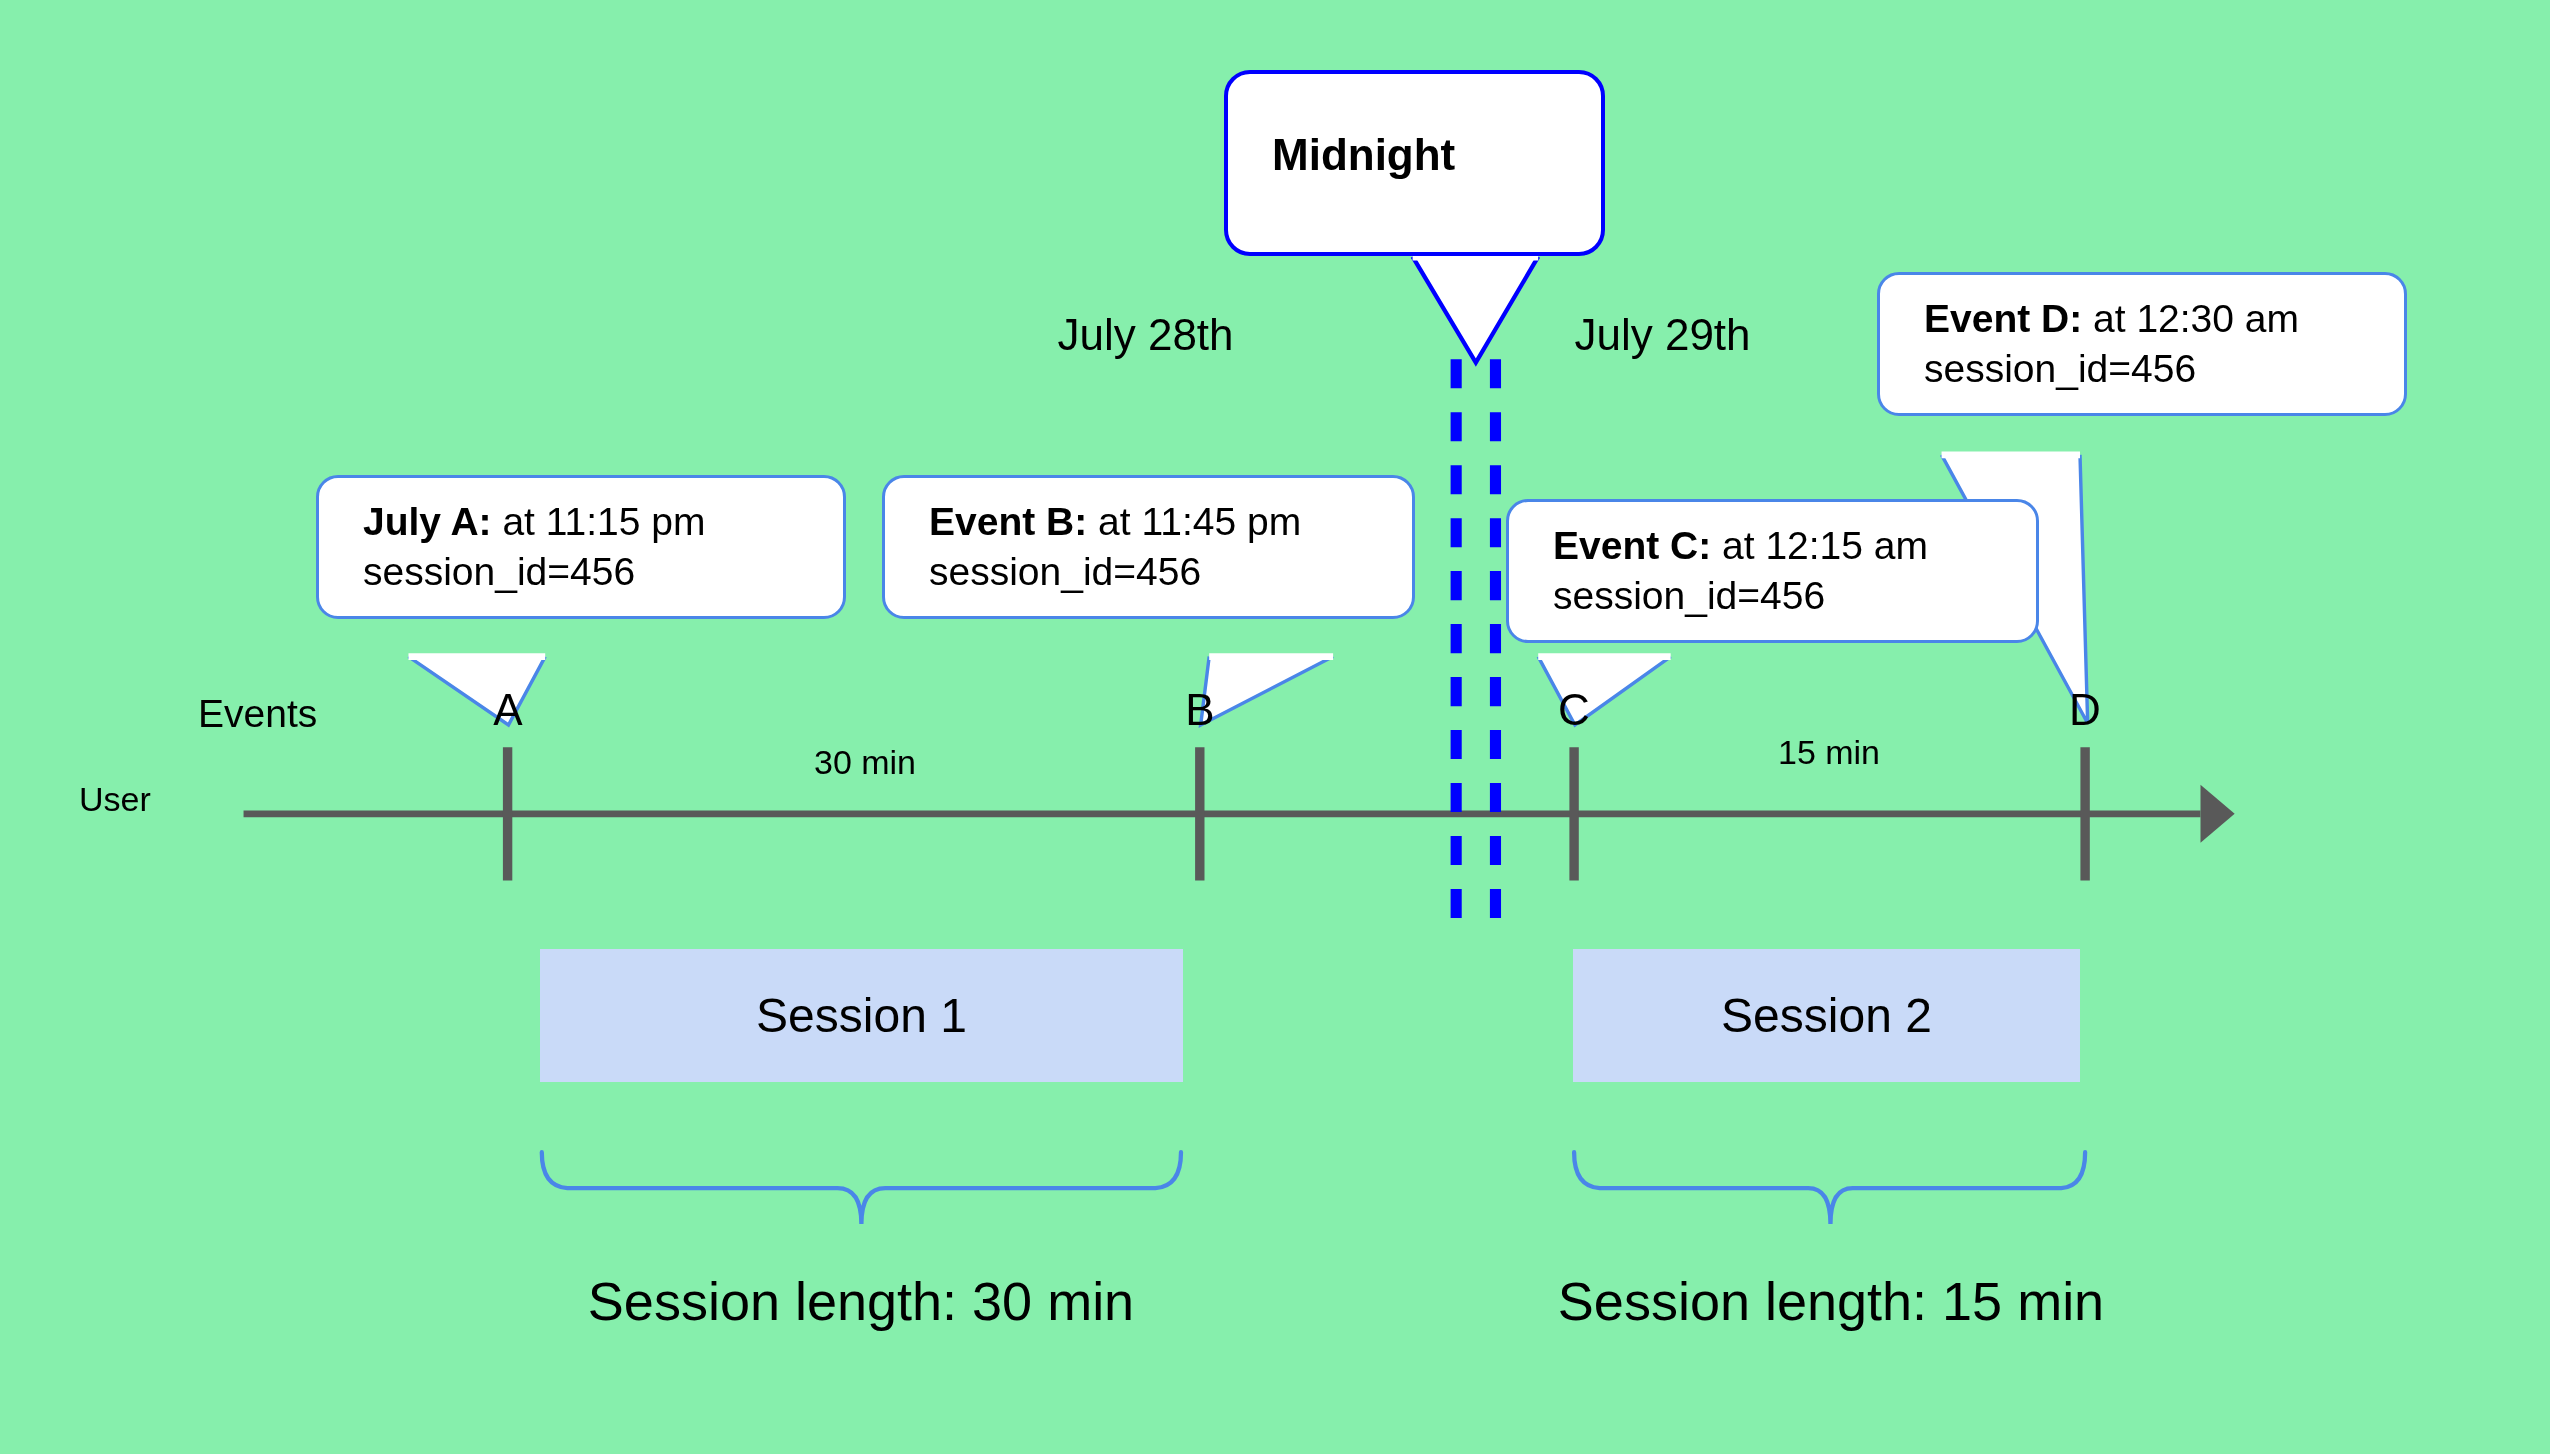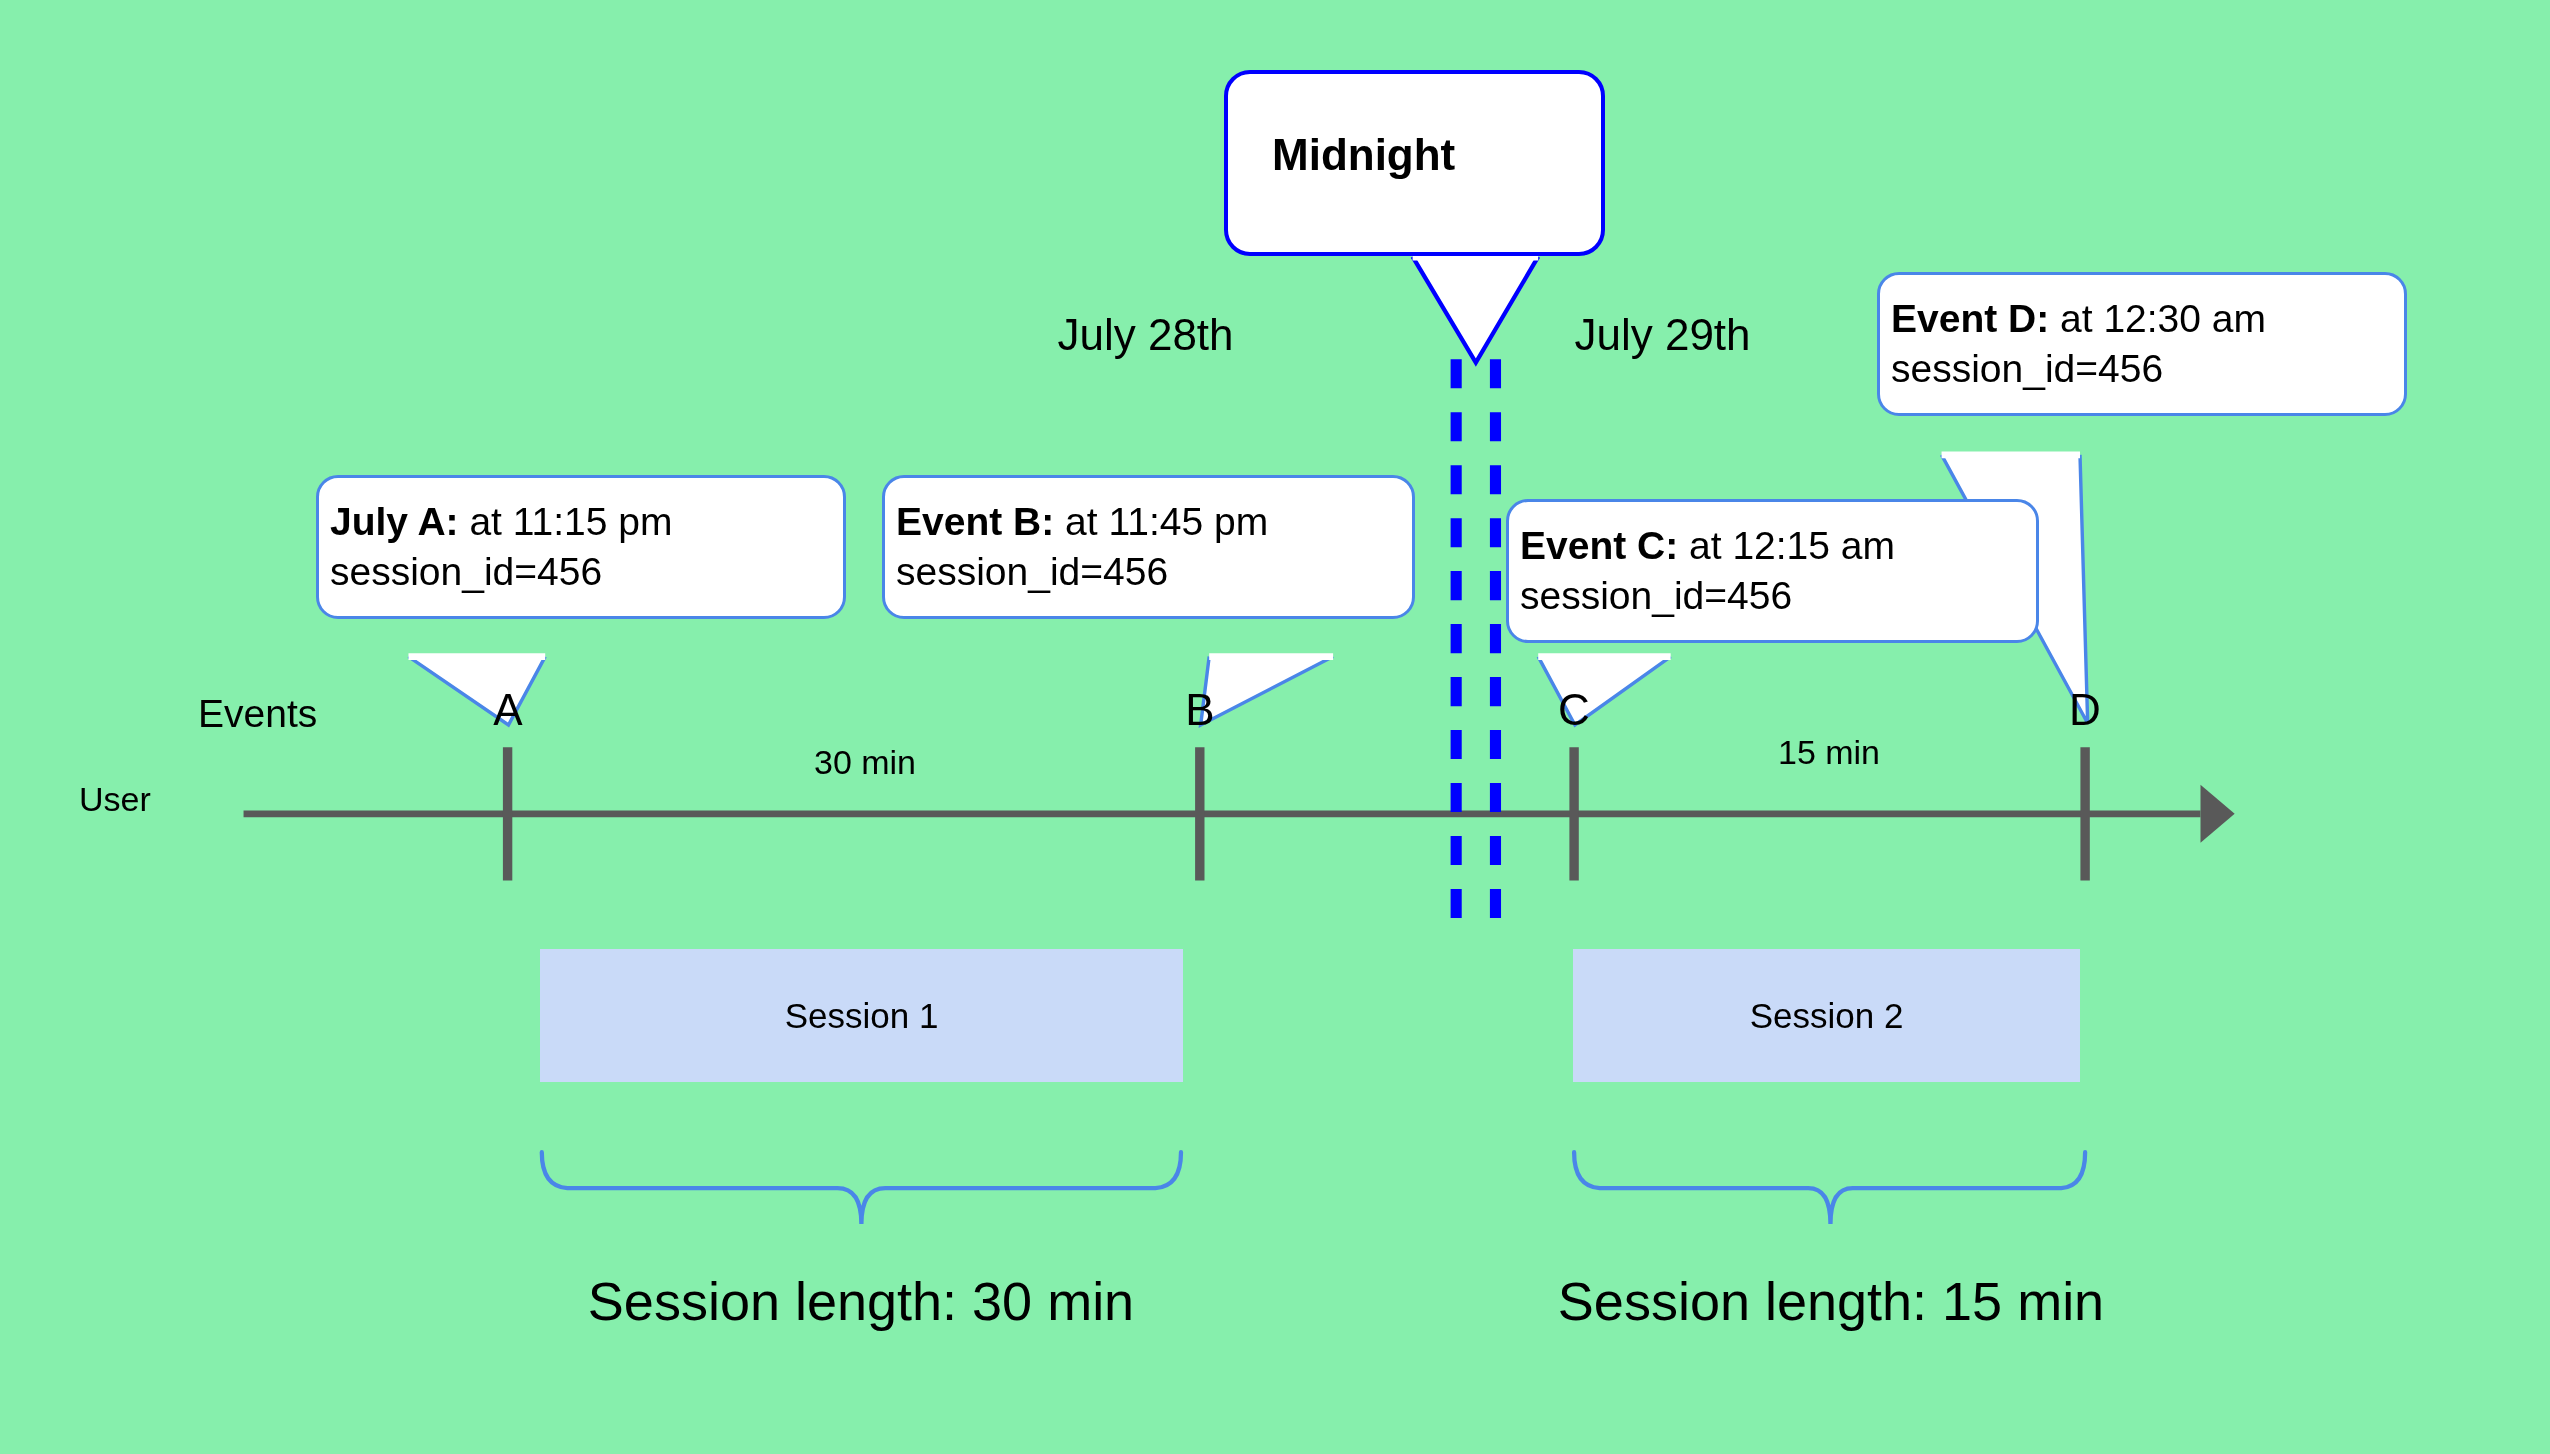--- a/index.html
+++ b/index.html
@@ -72,21 +72,21 @@
     top: 309px;
   }
 
   
   .callout {
     position: absolute;
     box-sizing: border-box;
     background: #ffffff;
     border: 3.4px solid #4a86e8;
     border-radius: 22px;
-    padding: 19px 22px 19px 11px;
+    padding: 19px 22px 19px 44px;
     font-size: 39px;
     line-height: 1.28;
     color: #000000;
   }
   .callout .lead {
     font-weight: bold;
   }
   .callout .line {
     display: block;
   }
@@ -114,21 +114,21 @@
   #callout-c { left: 1506px; top: 499px; width: 533px; }
   #callout-d { left: 1877px; top: 272px; width: 530px; }
 
   
   .session-block {
     position: absolute;
     background: #c9daf8;
     display: flex;
     align-items: center;
     justify-content: center;
-    font-size: 35px;
+    font-size: 48px;
     color: #000000;
   }
   #session-block-1 { left: 540px;  top: 949px; width: 643px; height: 133px; }
   #session-block-2 { left: 1573px; top: 949px; width: 507px; height: 133px; }
 
   
   .session-length {
     font-size: 54px;
     text-align: center;
     width: 598px;

